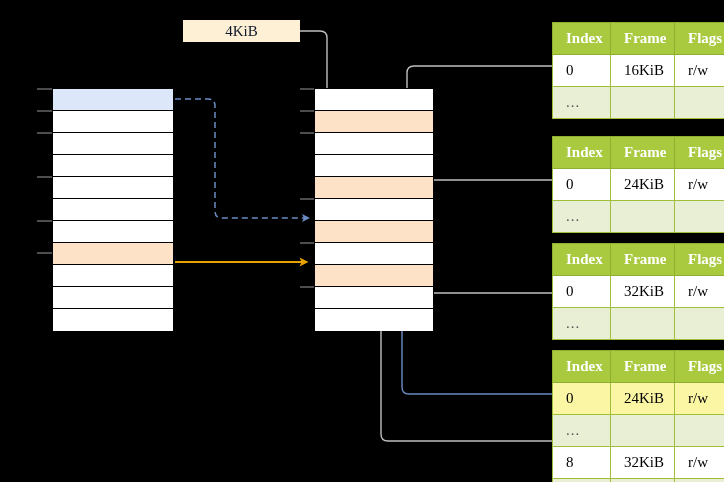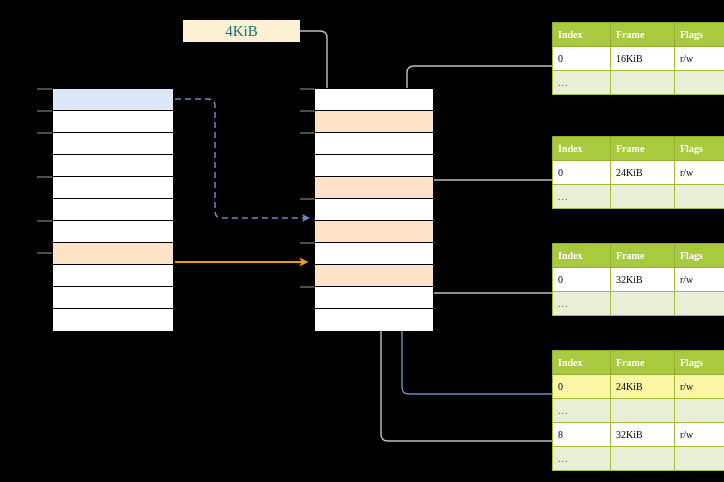--- a/index.html
+++ b/index.html
@@ -20,21 +20,21 @@
     left: 0;
     top: 0;
     width: 724px;
     height: 482px;
   }
 
   
   .size-label {
     position: absolute;
     background: #FDF0D5;
-    color: #0f766e;
+    color: #0f172a;
     font-size: 15px;
     line-height: 22px;
     text-align: center;
     white-space: nowrap;
   }
 
   
   .col {
     position: absolute;
     border: 1.6px solid #000000;
@@ -53,26 +53,26 @@
 
   
   .ptable {
     position: absolute;
     border-collapse: collapse;
     background: #FFFFFF;
     table-layout: fixed;
   }
   .ptable th, .ptable td {
     border: 1.2px solid #9FBF3B;
-    font-size: 10px;
-    padding: 2px 5px;
+    font-size: 15px;
+    padding: 2px 13px;
     text-align: left;
     color: #000000;
     font-weight: normal;
-    height: 24px;
+    height: 32px;
     box-sizing: border-box;
     overflow: hidden;
     white-space: nowrap;
   }
   .ptable th {
     background: #A9C93F;
     color: #FFFFFF;
     font-weight: bold;
     border-color: #8FAF30;
   }

